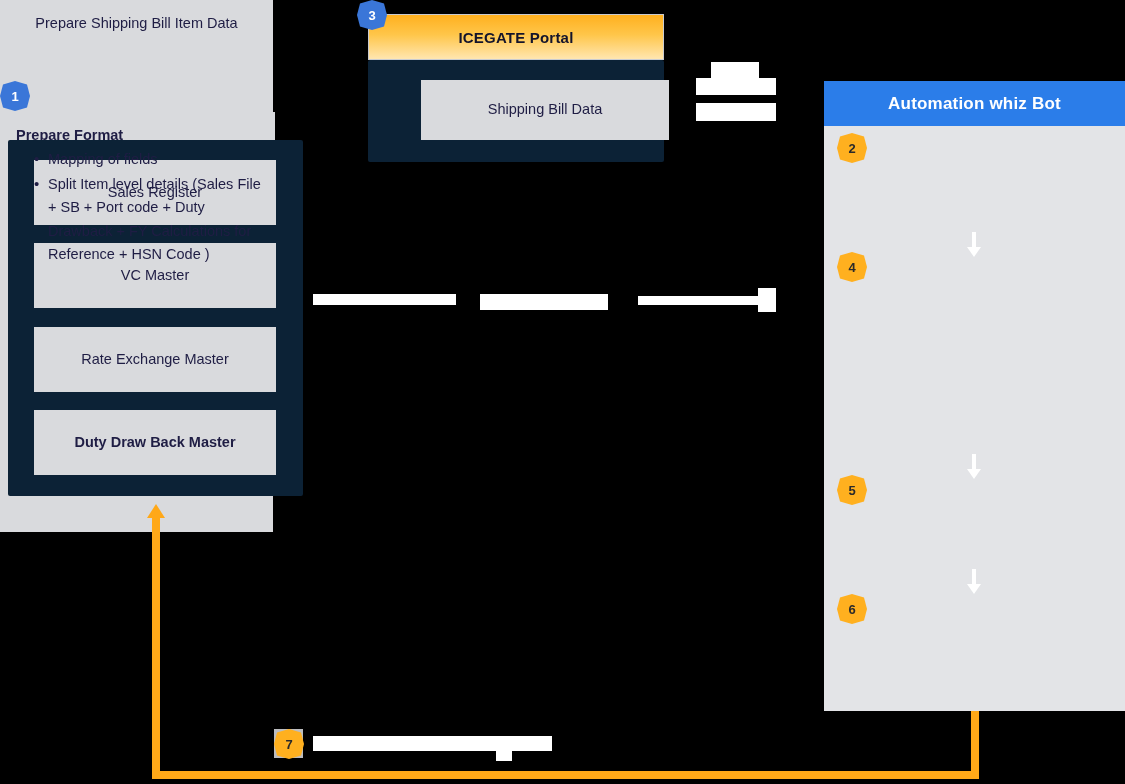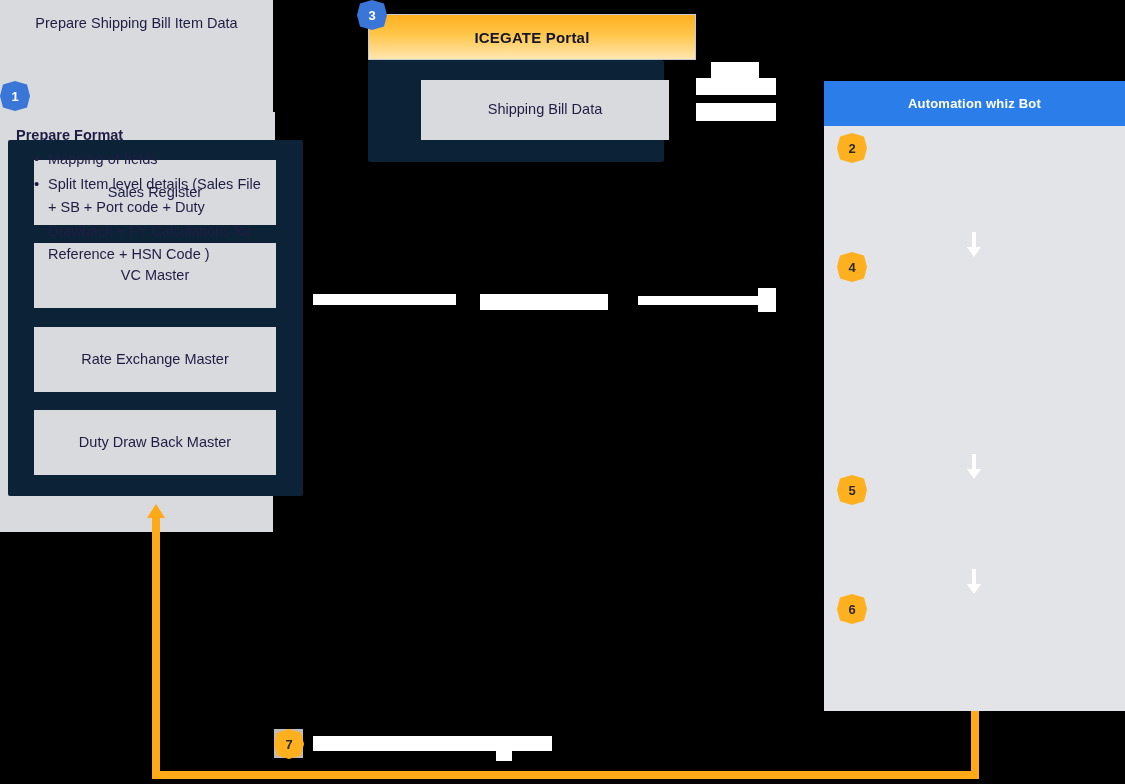--- a/index.html
+++ b/index.html
@@ -80,28 +80,28 @@
     color: #2a2a2a;
     clip-path: polygon(50% 0%, 90% 12%, 100% 50%, 90% 88%, 50% 100%, 10% 88%, 0% 50%, 10% 12%);
   }
 
   
   #erp-header { left: 12px; top: 94px; width: 291px; height: 46px; }
   #erp-body   { left: 8px;  top: 140px; width: 295px; height: 356px; }
   .erp-card { left: 34px; width: 242px; height: 65px; }
 
   
-  #icegate-header { left: 368px; top: 14px; width: 328px; height: 46px; }
+  #icegate-header { left: 368px; top: 14px; width: 296px; height: 46px; }
   #icegate-body   { left: 368px; top: 60px; width: 296px; height: 102px; }
   #icegate-card   { left: 393px; top: 80px; width: 248px; height: 60px; margin-left: 28px; }
 
   
   #bot-panel  { left: 824px; top: 81px; width: 301px; height: 630px; background: #e3e4e7; }
   #bot-header { left: 824px; top: 81px; width: 301px; height: 45px;
-                background: #2b7de9; color: #ffffff; font-size: 13px; }
+                background: #2b7de9; color: #ffffff; font-size: 17px; }
   .bot-card {
     left: 852px; width: 245px;
     background: #d9dadd;
     padding: 12px 14px;
     display: block;
     text-align: center;
     font-size: 14.5px;
     line-height: 1.55;
     color: #1f1d44;
   }
@@ -194,21 +194,21 @@
 
   <div class="gray-card erp-card" style="top:160px;">
     <span>Sales Register</span>
   </div>
   <div class="gray-card erp-card" style="top:327px;">
     <span>Rate Exchange Master</span>
   </div>
   <div class="gray-card erp-card" style="top:243px;">
     <span>VC Master</span>
   </div>
-  <div class="gray-card erp-card" style="top:410px;">
+  <div class="gray-card erp-card" style="top:410px;font-weight:bold;">
     <span>Duty Draw Back Master</span>
   </div>
 
   <div class="panel dark-body" id="icegate-body"></div>
   <div class="panel-header orange-header" id="icegate-header">
     <span>ICEGATE Portal</span>
   </div>
   <div class="badge blue" style="left:357px; top:0px;">
     <span>3</span>
   </div>

